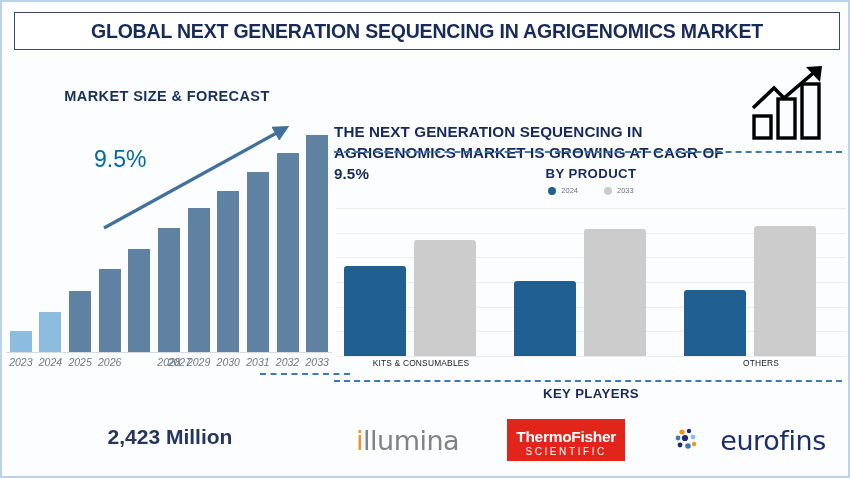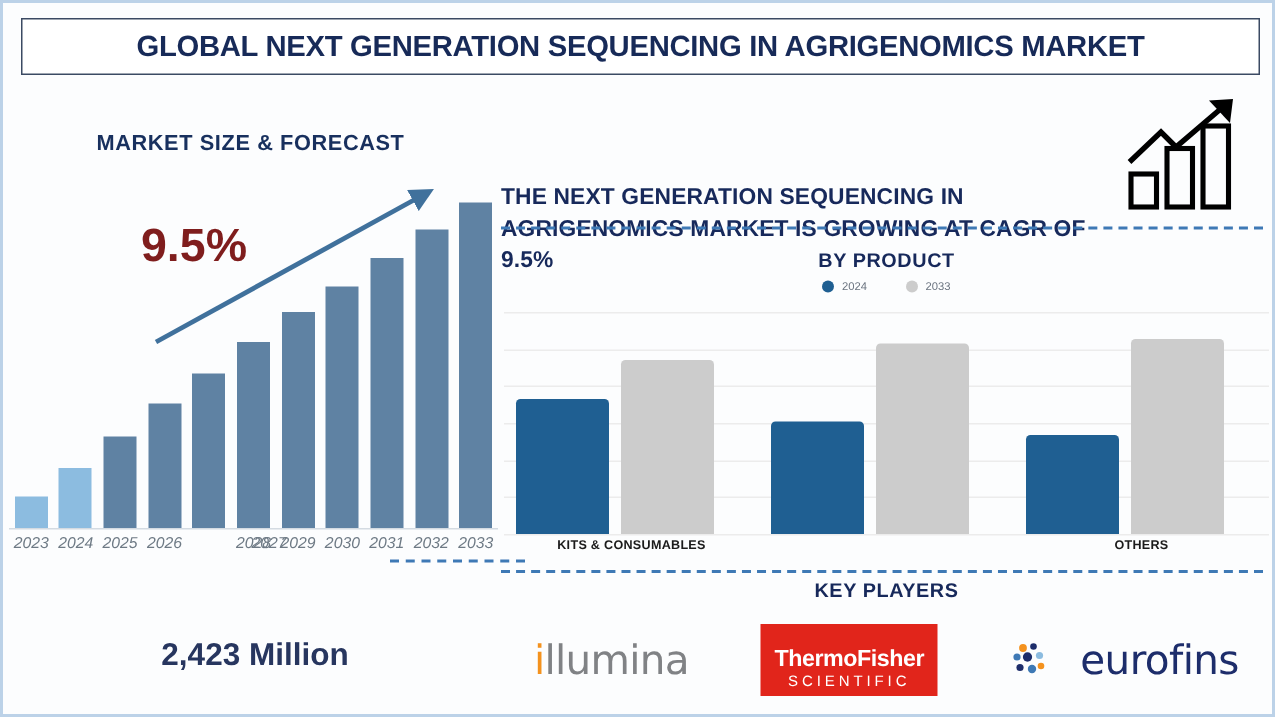--- a/index.html
+++ b/index.html
@@ -56,23 +56,23 @@
     text-align: center;
     font-size: 14.5px;
     font-weight: bold;
     color: #18305e;
     letter-spacing: 0.4px;
   }
   .cagr-left {
     position: absolute;
     left: 92px;
     top: 88px;
-    font-size: 31px;
-    font-weight: bold;
-    color: #7f1d1d;
+    font-size: 23px;
+    font-weight: normal;
+    color: #0369a1;
   }
 
   .forecast-chart {
     position: absolute;
     left: 4px;
     bottom: 36px;
     width: 326px;
     height: 228px;
   }
   .fbar-col {
@@ -227,21 +227,21 @@
   .cat-labels {
     position: absolute;
     left: 4px;
     top: 300px;
     width: 510px;
     height: 16px;
   }
   .cat-lbl {
     position: absolute;
     font-size: 8.4px;
-    font-weight: bold;
+    font-weight: normal;
     color: #1b1b1b;
     letter-spacing: 0.2px;
     text-align: center;
   }
 
   
   .dash-players {
     position: absolute;
     left: 2px;
     top: 322px;
@@ -273,21 +273,21 @@
   .logo-illumina {
     font-size: 27px;
     color: #808285;
     letter-spacing: -0.5px;
     font-family: "DejaVu Sans", sans-serif;
   }
   .logo-illumina .i-orange { color: #f4921e; }
 
   .logo-thermo {
     background: #e1251b;
-    padding: 16px 9px 4px 9px;
+    padding: 10px 9px 4px 9px;
     text-align: center;
     line-height: 1;
   }
   .logo-thermo .t1 {
     display: block;
     color: #ffffff;
     font-size: 15.5px;
     font-weight: bold;
     letter-spacing: -0.3px;
   }

